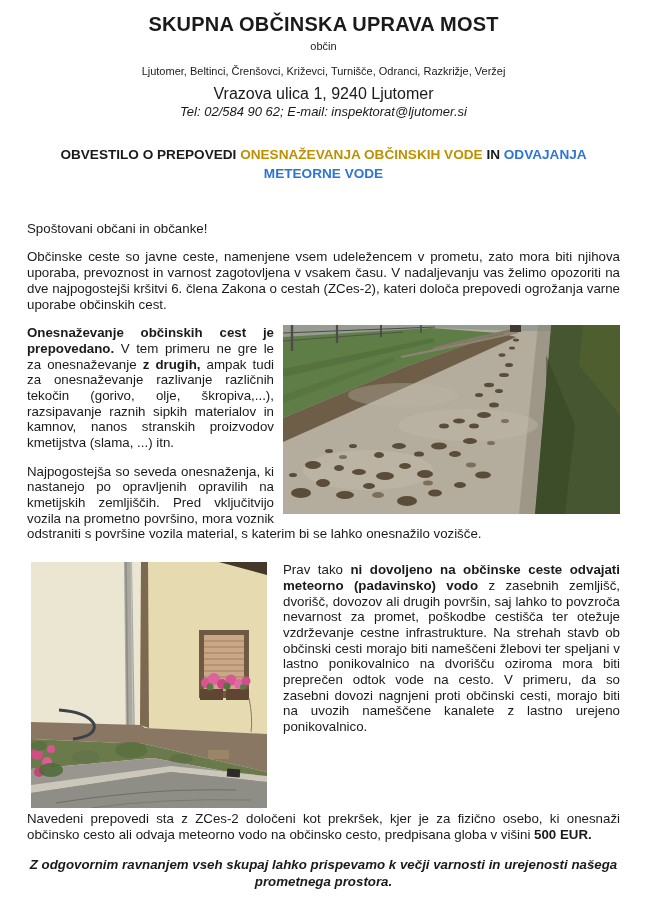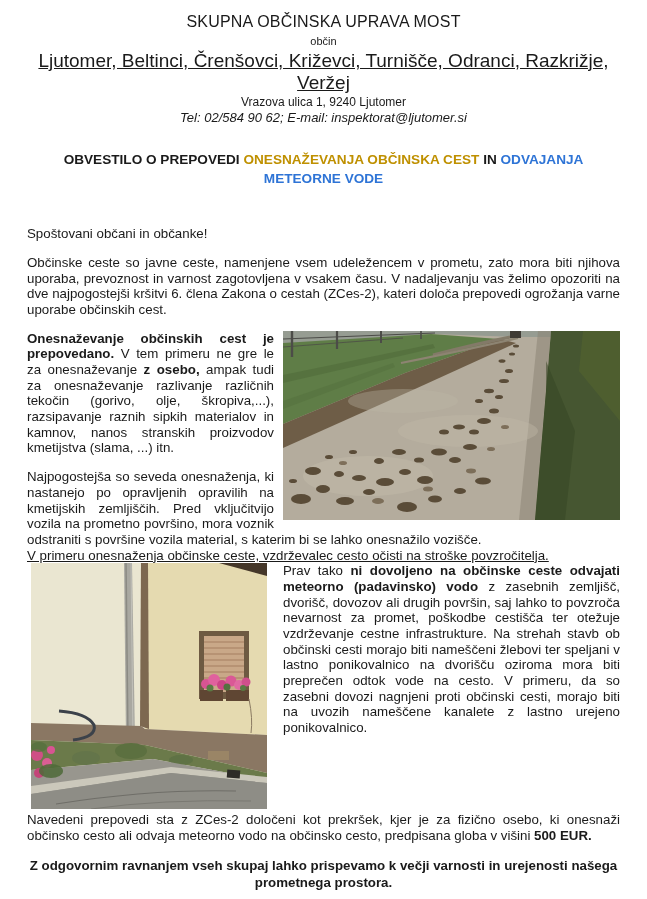--- a/index.html
+++ b/index.html
@@ -4,65 +4,65 @@
 <style>
   html,body{margin:0;padding:0;background:#ffffff;}
   .page{
     width:647px;height:899px;box-sizing:border-box;
     padding:13px 27px 0 27px;overflow:hidden;background:#ffffff;
     font-family:"Liberation Sans","DejaVu Sans",sans-serif;
     color:#1a1a1a;font-size:13.3px;line-height:1.18;
   }
   p{margin:0;}
   .center{text-align:center;}
-  .org{font-size:16px;font-weight:normal;letter-spacing:.2px;}
+  .org{font-size:20px;font-weight:bold;letter-spacing:.2px;}
   .sub{font-size:11px;margin-top:3px;text-align:center;}
-  .muni{font-size:19px;margin-top:2px;text-decoration:underline;}
-  .addr{font-size:12px;}
+  .muni{font-size:11px;margin-top:12px;}
+  .addr{font-size:16px;margin-top:7px;}
   .contact{font-size:13px;font-style:italic;margin-top:1px;}
   .title{
     margin:25px auto 0 auto;max-width:584px;text-align:center;
     font-size:13.6px;font-weight:bold;line-height:1.4;
   }
   .t-gold{color:#BF9000;}
   .t-blue{color:#2E74D6;}
   .greeting{margin-top:38px;}
   .body-p{margin-top:13px;}
   .just{text-align:justify;}
   .sec1::after,.sec2::after{content:"";display:block;clear:none;}
   .photo{display:block;}
   .photo-road{float:right;margin:0 0 3px 9px;}
   .photo-house{float:left;margin:0 16px 3px 4px;}
   .underline-p{margin-top:0;}
   .underline-p u{text-decoration:underline;}
-  .sec2{}
+  .sec2{margin-top:20px;}
   .bold-p{font-weight:bold;}
   .penalty{clear:both;margin-top:16px;text-align:justify;}
   .slogan{
     margin:13px auto 0 auto;max-width:588px;text-align:center;
-    font-weight:bold;line-height:1.3;
+    font-weight:bold;font-style:italic;line-height:1.3;
   }
   svg{display:block;}
 </style>
 </head>
 <body>
 
 <div class="page">
 
   <header class="center">
     <div class="org">SKUPNA OBČINSKA UPRAVA MOST</div>
     <div class="sub">občin</div>
     <div class="muni">Ljutomer, Beltinci, Črenšovci, Križevci, Turnišče, Odranci, Razkrižje, Veržej</div>
     <div class="addr">Vrazova ulica 1, 9240 Ljutomer</div>
     <div class="contact">Tel: 02/584 90 62; E-mail: inspektorat@ljutomer.si</div>
   </header>
 
   <h1 class="title">
     <span>OBVESTILO O PREPOVEDI</span>
-    <span class="t-gold">ONESNAŽEVANJA OBČINSKA CEST</span>
+    <span class="t-gold">ONESNAŽEVANJA OBČINSKIH VODE</span>
     <span>IN</span>
     <span class="t-blue">ODVAJANJA METEORNE VODE</span>
   </h1>
 
   <p class="greeting">Spoštovani občani in občanke!</p>
 
   <p class="body-p just">Občinske ceste so javne ceste, namenjene vsem udeležencem v prometu, zato mora biti njihova uporaba, prevoznost in varnost zagotovljena v vsakem času. V nadaljevanju vas želimo opozoriti na dve najpogostejši kršitvi 6. člena Zakona o cestah (ZCes-2), kateri določa prepovedi ogrožanja varne uporabe občinskih cest.</p>
 
   <section class="sec1 body-p">
     <span class="photo photo-road">
@@ -132,23 +132,22 @@
         <g fill="#6f5f49" opacity="0.8">
           <ellipse cx="95" cy="170" rx="6" ry="3"></ellipse>
             <ellipse cx="145" cy="158" rx="5" ry="2.5"></ellipse>
           <ellipse cx="188" cy="140" rx="5" ry="2.4"></ellipse>
             <ellipse cx="208" cy="118" rx="4" ry="2"></ellipse>
           <ellipse cx="222" cy="96" rx="4" ry="2"></ellipse>
             <ellipse cx="60" cy="132" rx="4" ry="2"></ellipse>
         </g>
       </svg>
     </span>
-    <p class="just"><b>Onesnaževanje občinskih cest je prepovedano.</b><span> V tem primeru ne gre le za onesnaževanje </span><b>z osebo,</b><span> ampak tudi za onesnaževanje razlivanje različnih tekočin (gorivo, olje, škropiva,...), razsipavanje raznih sipkih materialov in kamnov, nanos stranskih proizvodov kmetijstva (slama, ...) itn.</span></p>
+    <p class="just"><b>Onesnaževanje občinskih cest je prepovedano.</b><span> V tem primeru ne gre le za onesnaževanje </span><b>z drugih,</b><span> ampak tudi za onesnaževanje razlivanje različnih tekočin (gorivo, olje, škropiva,...), razsipavanje raznih sipkih materialov in kamnov, nanos stranskih proizvodov kmetijstva (slama, ...) itn.</span></p>
     <p class="body-p just">Najpogostejša so seveda onesnaženja, ki nastanejo po opravljenih opravilih na kmetijskih zemljiščih. Pred vključitvijo vozila na prometno površino, mora voznik odstraniti s površine vozila material, s katerim bi se lahko onesnažilo vozišče.</p>
-    <p class="underline-p"><u>V primeru onesnaženja občinske ceste, vzdrževalec cesto očisti na stroške povzročitelja.</u></p>
   </section>
 
   <section class="sec2">
     <span class="photo photo-house">
       <svg width="236" height="246" viewBox="0 0 236 246">
         <rect width="236" height="246" fill="#eae6d1"></rect>
         <polygon points="114,0 236,0 236,172 114,166" fill="#e5dab0"></polygon>
         <polygon points="188,0 236,0 236,13" fill="#453729"></polygon>
         <polygon points="110,0 117,0 118,166 109,163" fill="#7d6850"></polygon>
         <rect x="168" y="68" width="50" height="68" fill="#6e5a42"></rect>

